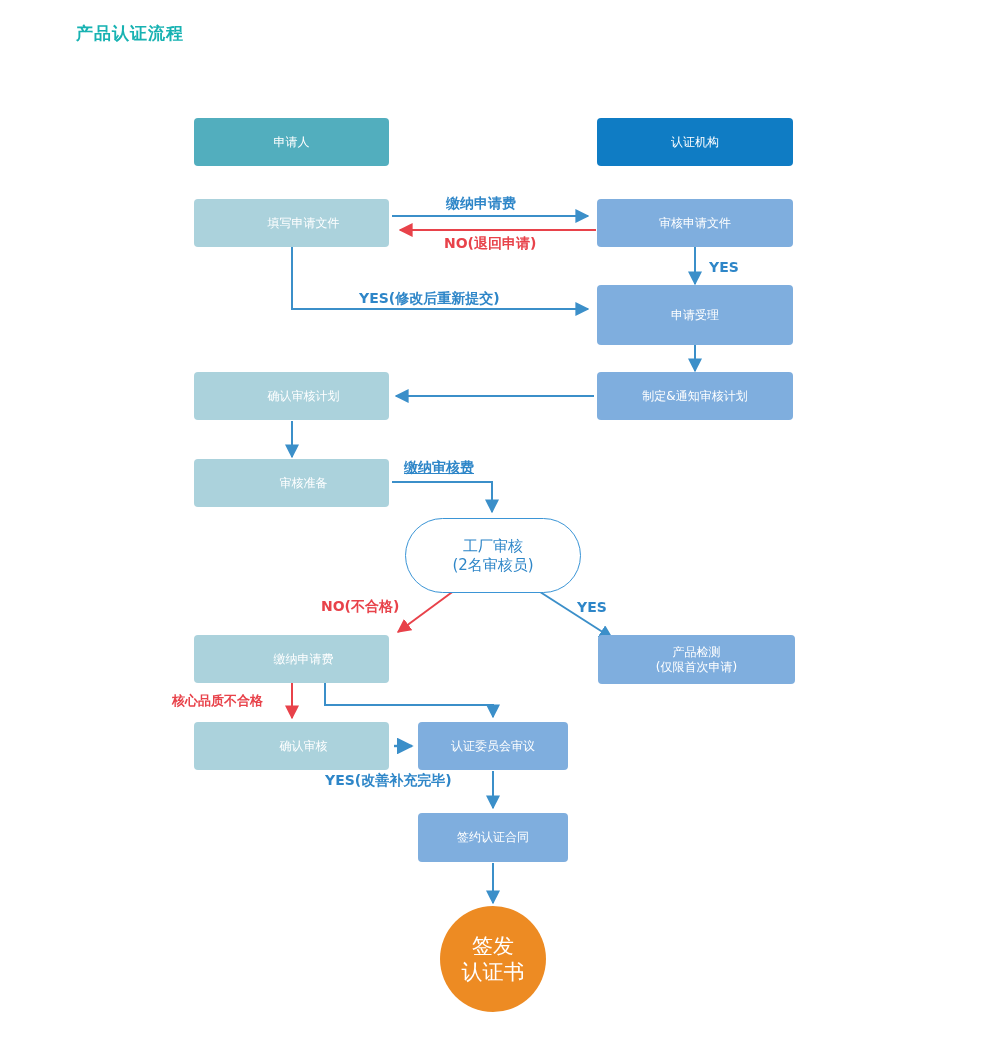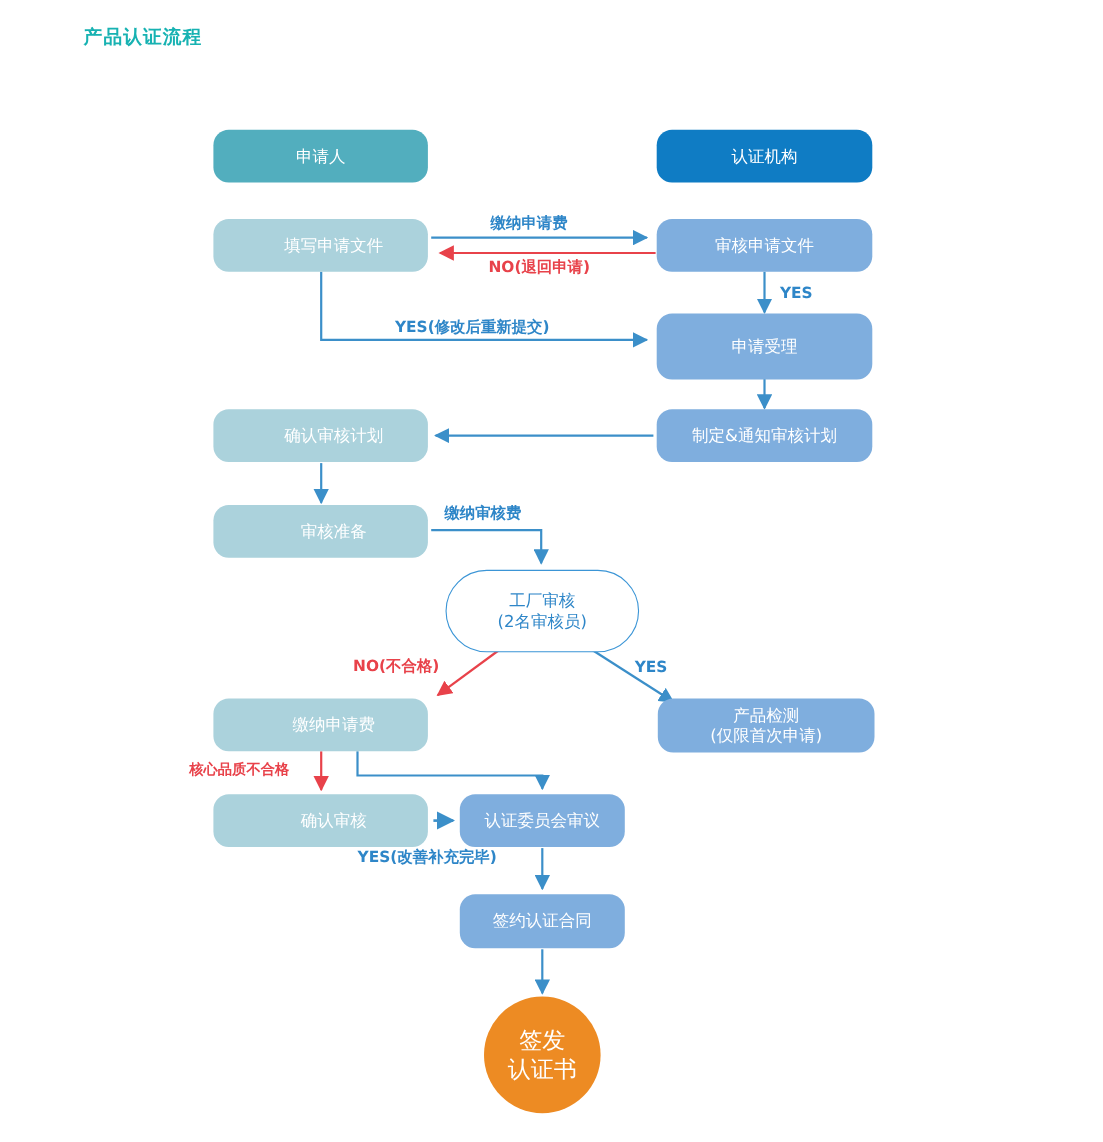--- a/index.html
+++ b/index.html
@@ -16,22 +16,22 @@
     position:absolute;left:76px;top:22px;
     font-size:17px;font-weight:bold;color:#17B2B2;
     letter-spacing:1px;white-space:nowrap;
   }
 
   svg.lines{position:absolute;left:0;top:0;width:1003px;height:1038px;pointer-events:none;}
 
   .node{
     position:absolute;box-sizing:border-box;
     display:flex;align-items:center;justify-content:center;
-    text-align:center;color:#ffffff;font-size:15px;
-    border-radius:14px;line-height:1.25;
+    text-align:center;color:#ffffff;font-size:12px;
+    border-radius:4px;line-height:1.25;
   }
   .node.teal-dark{background:#52AEBE;}
   .node.teal-light{background:#ABD2DC;padding-left:24px;}
   .node.blue-dark{background:#0F7CC4;}
   .node.blue-light{background:#7FAEDE;}
   .node.oval{
     background:#ffffff;border:1.6px solid #3B95D6;
     border-radius:42px;color:#2E86C8;font-size:15px;
   }
   .node.circle{
@@ -165,21 +165,21 @@
   </div>
 
   <div class="lbl blue" style="left:446px;top:196px;">缴纳申请费</div>
 
   <div class="lbl red" style="left:444px;top:236px;">NO(退回申请)</div>
 
   <div class="lbl blue" style="left:359px;top:291px;">YES(修改后重新提交)</div>
 
   <div class="lbl blue" style="left:709px;top:260px;">YES</div>
 
-  <div class="lbl blue" style="left:404px;top:460px;">缴纳审核费</div>
+  <div class="lbl blue" style="left:404px;top:460px;text-decoration:underline;">缴纳审核费</div>
 
   <div class="lbl red" style="left:321px;top:599px;">NO(不合格)</div>
 
   <div class="lbl blue" style="left:577px;top:600px;">YES</div>
 
   <div class="lbl red sm" style="left:172px;top:694px;">核心品质不合格</div>
 
   <div class="lbl blue" style="left:325px;top:773px;">YES(改善补充完毕)</div>
 
 </div>

